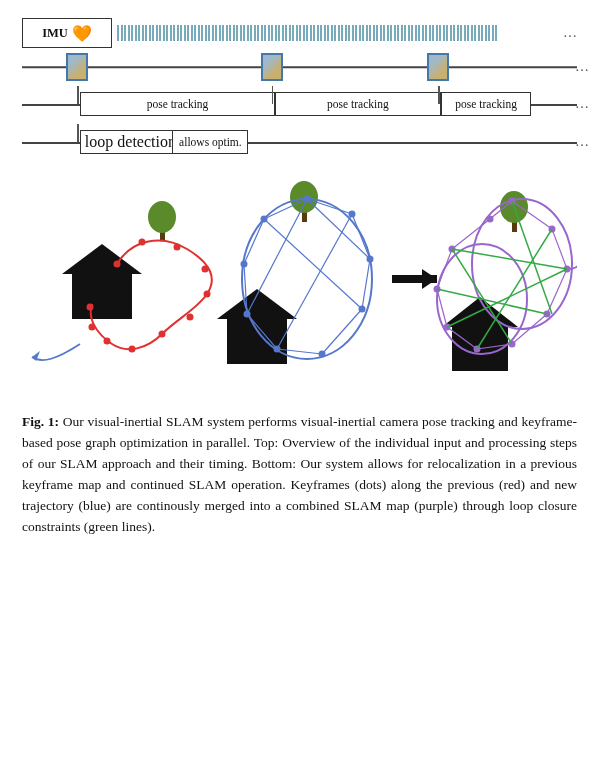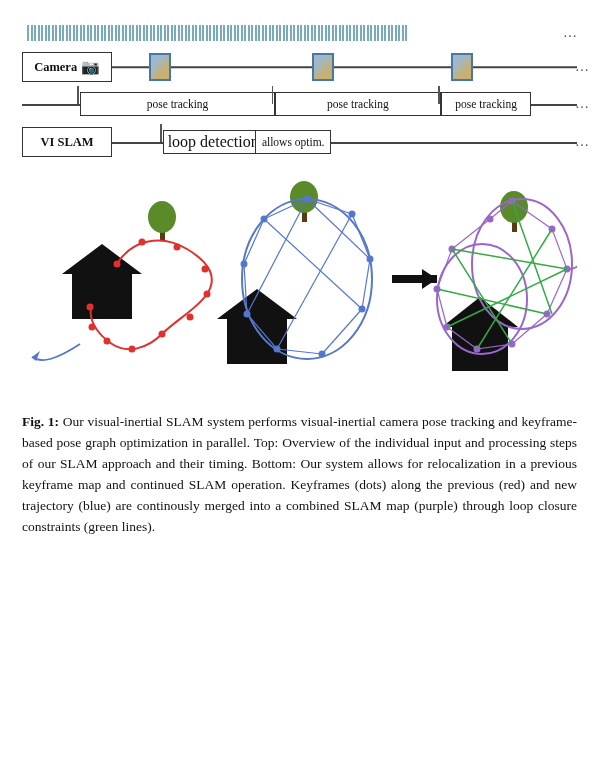--- a/index.html
+++ b/index.html
@@ -81,20 +81,26 @@
       font-size: 14px;
       margin-left: 3px;
     }
   </style>
 </head>
 <body>
 
 <div class="diagram-section">
 
   <div class="timeline-row">
+    <div class="timeline-label">
+      <div class="label-box">
+        <span>IMU</span>
+        <span class="imu-icon">🧡</span>
+      </div>
+    </div>
     <div class="timeline-content" style="height:30px; display:flex; align-items:center;">
 
       <div style="display:flex; align-items:center; gap:1.5px; flex:1; overflow:hidden; height:30px;">
         <div style="display:flex; align-items:center; gap:1.5px; height:30px;">
 
           <div style="display:flex;gap:1.5px;align-items:center;">
             <span style="display:inline-block;width:2px;height:16px;background:#7ab;"></span>
             <span style="display:inline-block;width:2px;height:16px;background:#7ab;"></span>
             <span style="display:inline-block;width:2px;height:16px;background:#7ab;"></span>
             <span style="display:inline-block;width:2px;height:16px;background:#7ab;"></span>
@@ -204,26 +210,20 @@
             <span style="display:inline-block;width:2px;height:16px;background:#7ab;"></span>
             <span style="display:inline-block;width:2px;height:16px;background:#7ab;"></span>
           </div>
         </div>
       </div>
       <span class="dots-end">…</span>
     </div>
   </div>
 
   <div class="timeline-row" style="margin-bottom:2px;">
-    <div class="timeline-label">
-      <div class="label-box">
-        <span>Camera</span>
-        <span class="camera-icon" style="font-size:15px;">📷</span>
-      </div>
-    </div>
     <div class="timeline-content" style="height:34px; position:relative;">
 
       <div style="position:absolute;top:50%;left:0;right:0;height:1.5px;background:#444;transform:translateY(-50%);"></div>
 
       <div style="position:absolute;left:8%;top:50%;transform:translateY(-50%);width:22px;height:28px;border:2px solid #4477aa;background:linear-gradient(135deg,#a0b8c8 30%,#c8b070 70%);z-index:2;"></div>
 
       <div style="position:absolute;left:43%;top:50%;transform:translateY(-50%);width:22px;height:28px;border:2px solid #4477aa;background:linear-gradient(135deg,#a0b8c8 30%,#c8b070 70%);z-index:2;"></div>
 
       <div style="position:absolute;left:73%;top:50%;transform:translateY(-50%);width:22px;height:28px;border:2px solid #4477aa;background:linear-gradient(135deg,#a0b8c8 30%,#c8b070 70%);z-index:2;"></div>
       <span style="position:absolute;right:-12px;top:50%;transform:translateY(-50%);color:#555;font-size:14px;">…</span>
@@ -250,25 +250,20 @@
       </div>
 
       <div style="position:absolute;left:calc(73% + 14px);top:50%;transform:translateY(-50%);width:90px;height:24px;border:1.5px solid #333;background:#fff;display:flex;align-items:center;justify-content:center;font-size:11.5px;">
         <span>pose tracking</span>
       </div>
       <span style="position:absolute;right:-12px;top:50%;transform:translateY(-50%);color:#555;font-size:14px;">…</span>
     </div>
   </div>
 
   <div class="timeline-row">
-    <div class="timeline-label">
-      <div class="label-box" style="font-weight:600;">
-        <span>VI SLAM</span>
-      </div>
-    </div>
     <div class="timeline-content" style="height:36px; position:relative; display:flex; align-items:center;">
 
       <div style="position:absolute;top:50%;left:0;right:0;height:1.5px;background:#444;"></div>
 
       <div style="position:absolute;left:calc(8% + 11px);top:0;bottom:50%;width:1.5px;background:#555;z-index:1;"></div>
 
       <div style="position:absolute;left:calc(8% + 14px);top:50%;transform:translateY(-50%);width:100px;height:24px;border:1.5px solid #333;background:#fff;display:flex;align-items:center;justify-content:center;font-size:16px;">
         <span>loop detection</span>
       </div>
 

